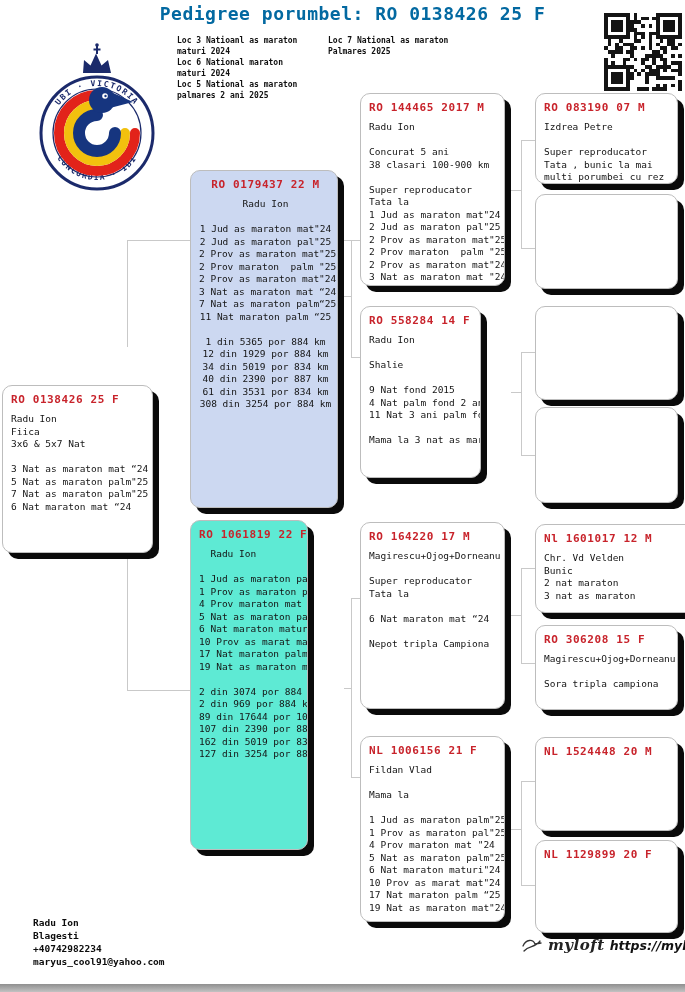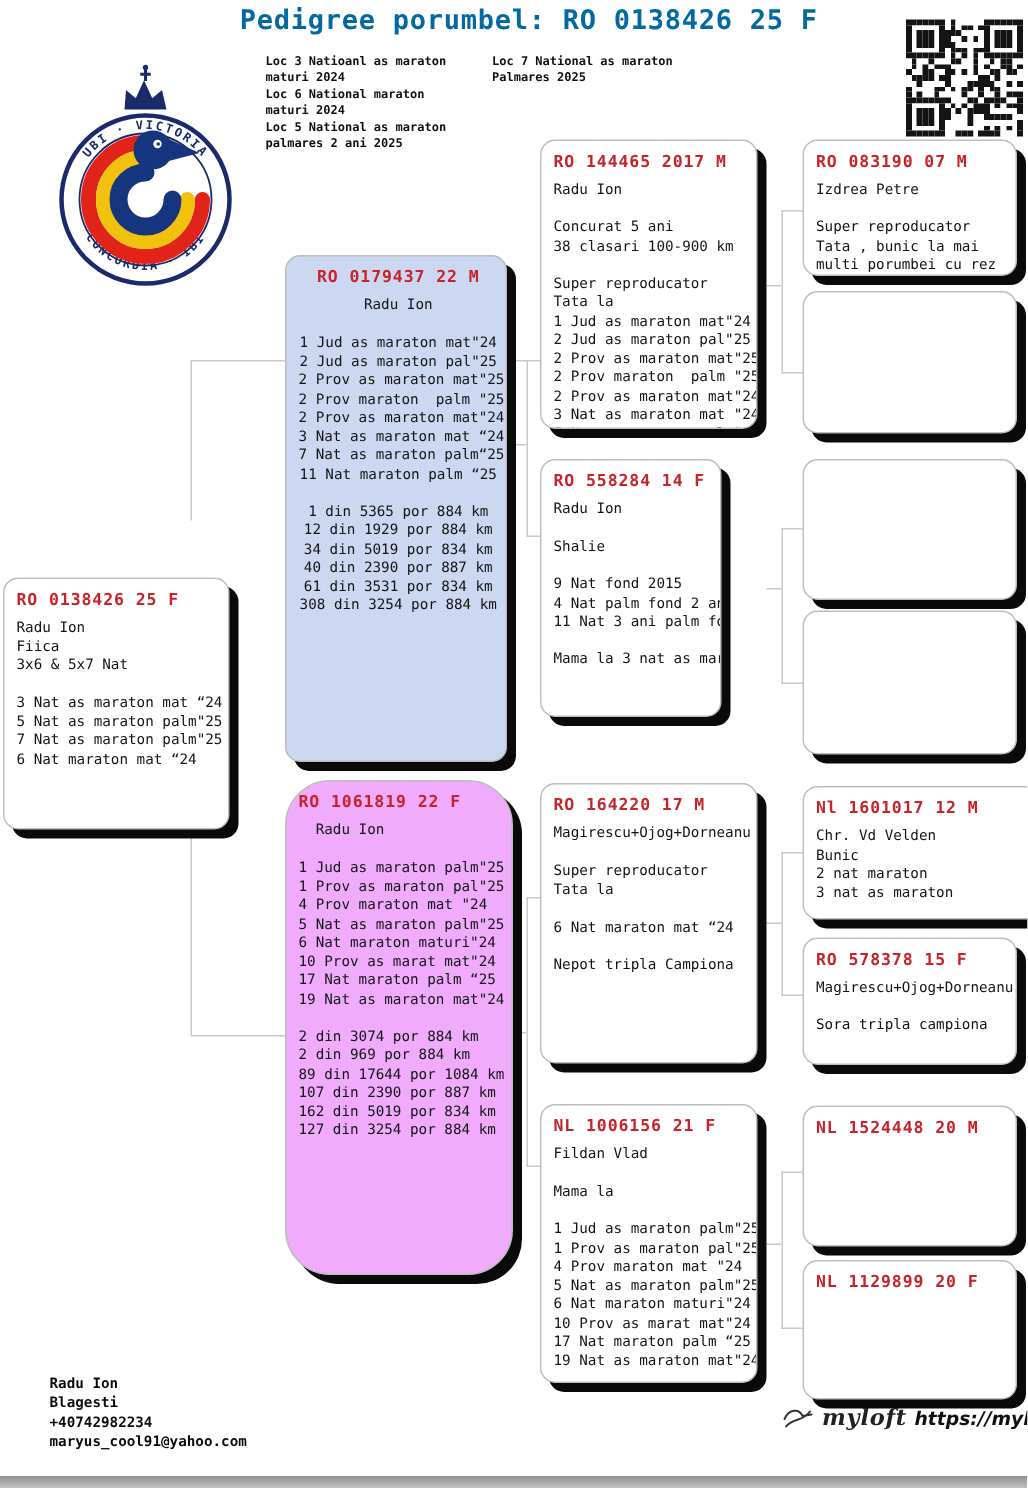--- a/index.html
+++ b/index.html
@@ -11,21 +11,21 @@
   #ach-left{left:177px;top:35px;}
   #ach-right{left:328px;top:35px;}
 
   
   .pbox{position:absolute;background:#fff;border:1px solid #bdbdbd;border-radius:10px;
         box-shadow:6px 6px 0 #0a0a0a;padding:5px 5px 0 8px;overflow:hidden;box-sizing:border-box;}
   .pbox .bid{color:#c8232b;font-weight:bold;font-size:11px;letter-spacing:.6px;margin:2px 0 7px 0;white-space:pre;}
   .pbox .btext{font-size:9.5px;line-height:12.5px;color:#141414;white-space:pre;}
   #box-subject{left:2px;top:347px;width:151px;height:168px;margin-top:38px;}
   #box-father{left:190px;top:170px;width:148px;height:338px;background:#ccd8f1;text-align:center;}
-  #box-mother{left:190px;top:520px;width:152px;height:330px;background:#f0abfc;border-radius:30px;}
+  #box-mother{left:190px;top:520px;width:118px;height:330px;background:#5eead4;}
   #box-gf1{left:360px;top:93px;width:145px;height:193px;}
   #box-gm1{left:360px;top:306px;width:121px;height:172px;}
   #box-gf2{left:360px;top:522px;width:145px;height:187px;}
   #box-gm2{left:360px;top:736px;width:145px;height:186px;}
   #box-ggf1{left:535px;top:93px;width:143px;height:91px;}
   #box-ge1{left:535px;top:194px;width:143px;height:95px;}
   #box-ge2{left:535px;top:306px;width:143px;height:94px;}
   #box-ge3{left:535px;top:407px;width:143px;height:96px;}
   #box-ggf3{left:535px;top:524px;width:167px;height:89px;}
   #box-ggm3{left:535px;top:625px;width:143px;height:85px;}
@@ -702,21 +702,21 @@
     <div class="btext"></div>
   </div>
   <div class="pbox" id="box-ggf3">
     <div class="bid">Nl 1601017 12 M</div>
     <div class="btext">Chr. Vd Velden
 Bunic
 2 nat maraton
 3 nat as maraton</div>
   </div>
   <div class="pbox" id="box-ggm3">
-    <div class="bid">RO 578378 15 F</div>
+    <div class="bid">RO 306208 15 F</div>
     <div class="btext">Magirescu+Ojog+Dorneanu
 
 Sora tripla campiona</div>
   </div>
   <div class="pbox" id="box-ggf4">
     <div class="bid">NL 1524448 20 M</div>
   </div>
   <div class="pbox" id="box-ggm4">
     <div class="bid">NL 1129899 20 F</div>
   </div>

